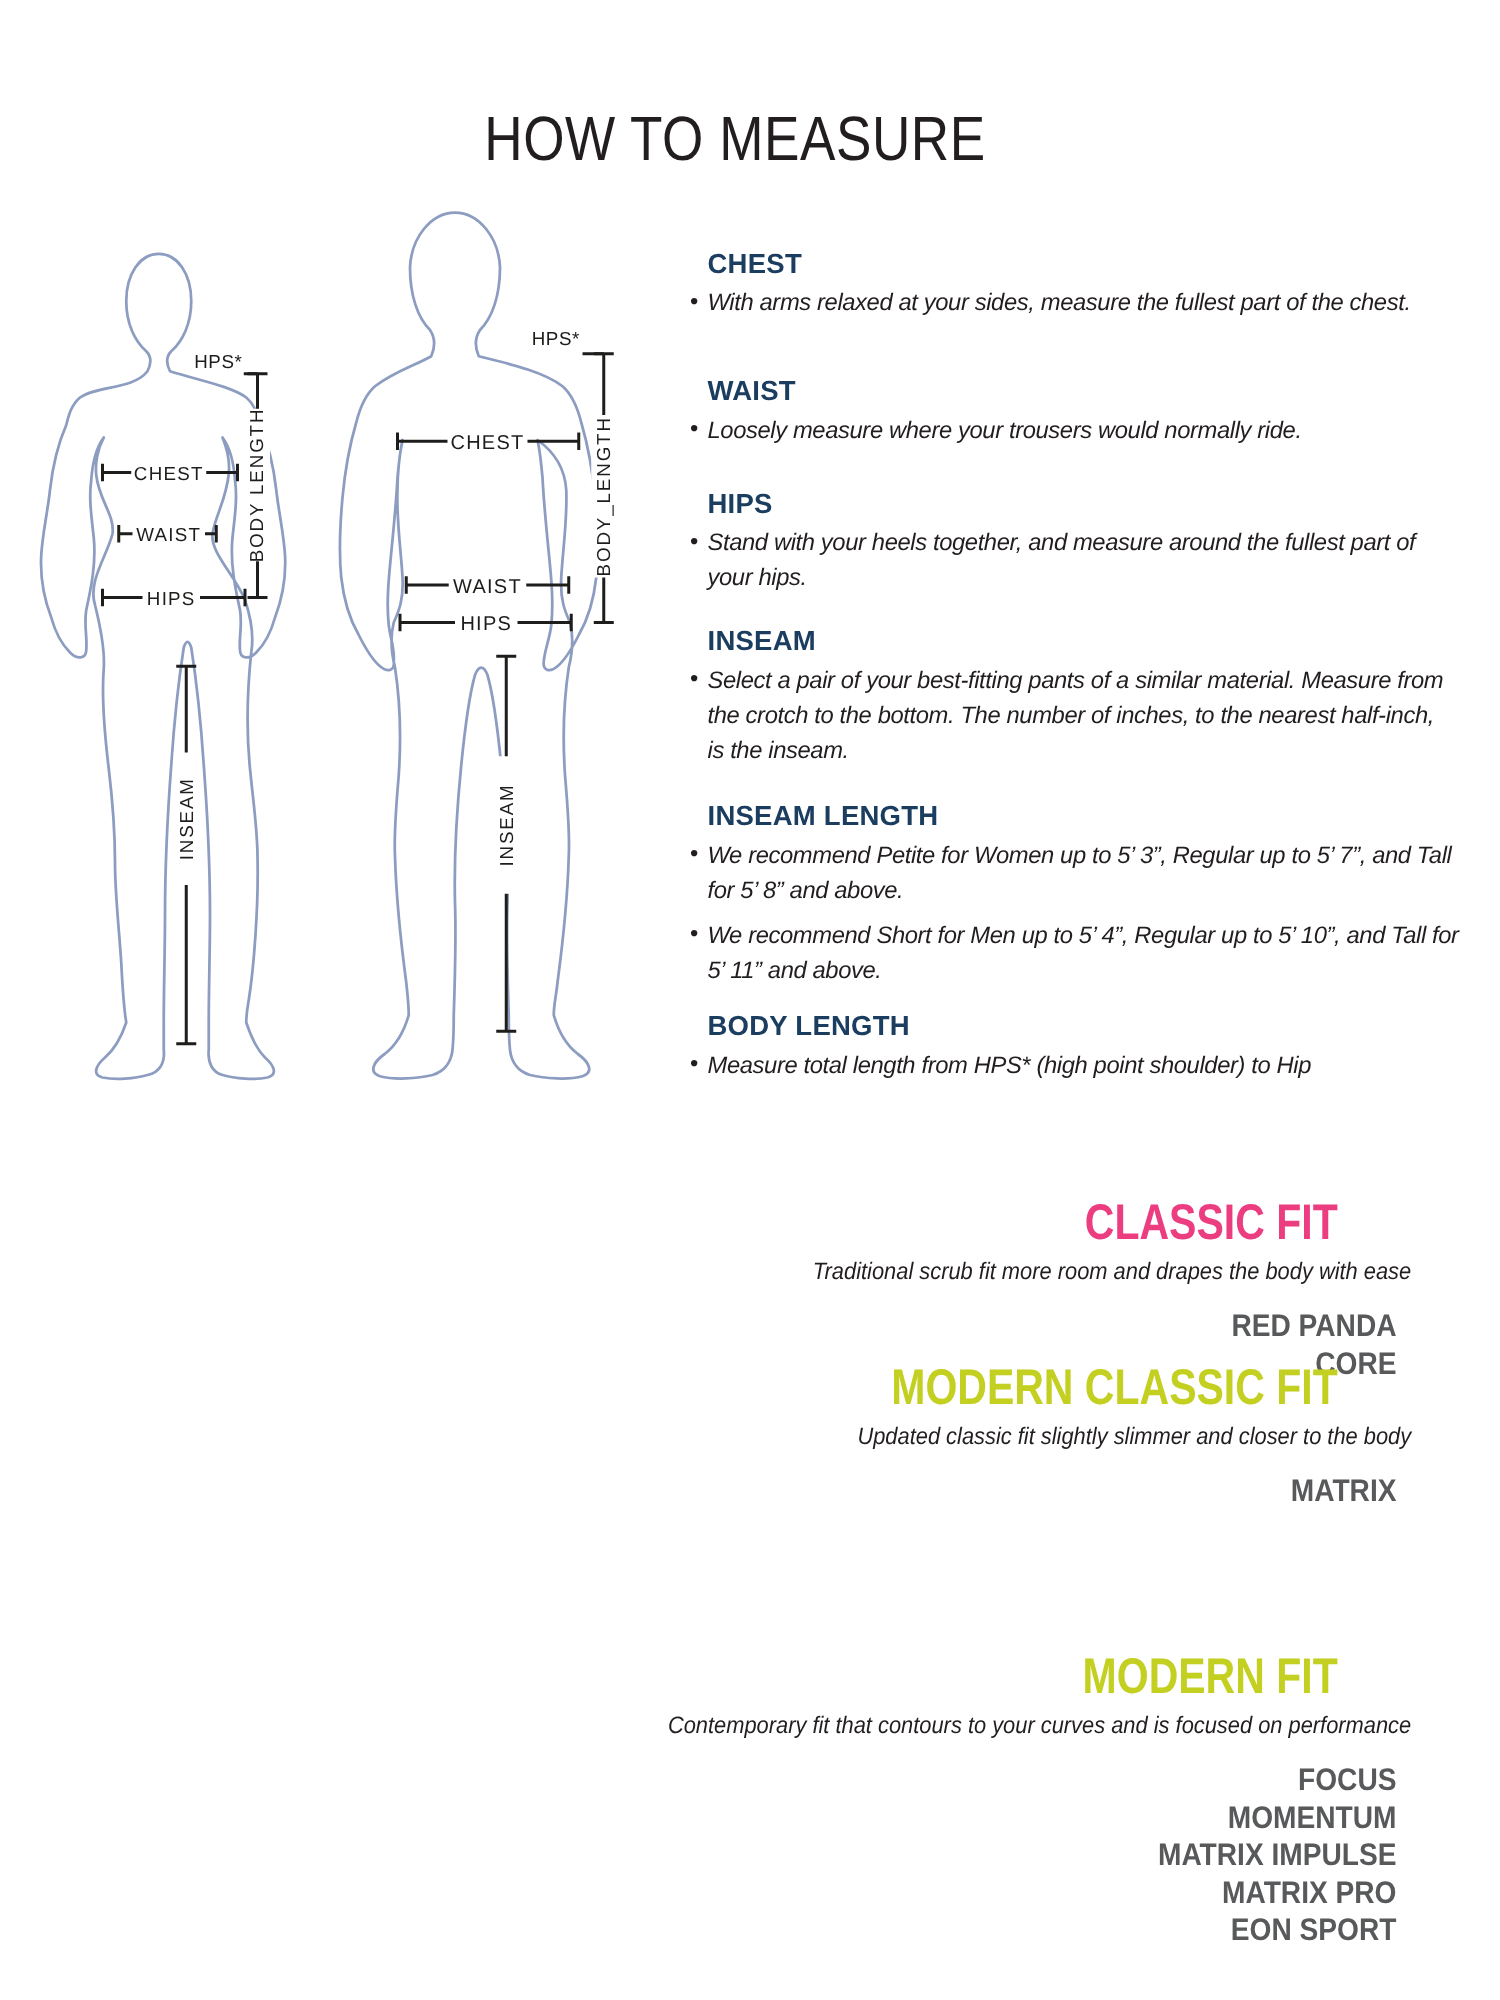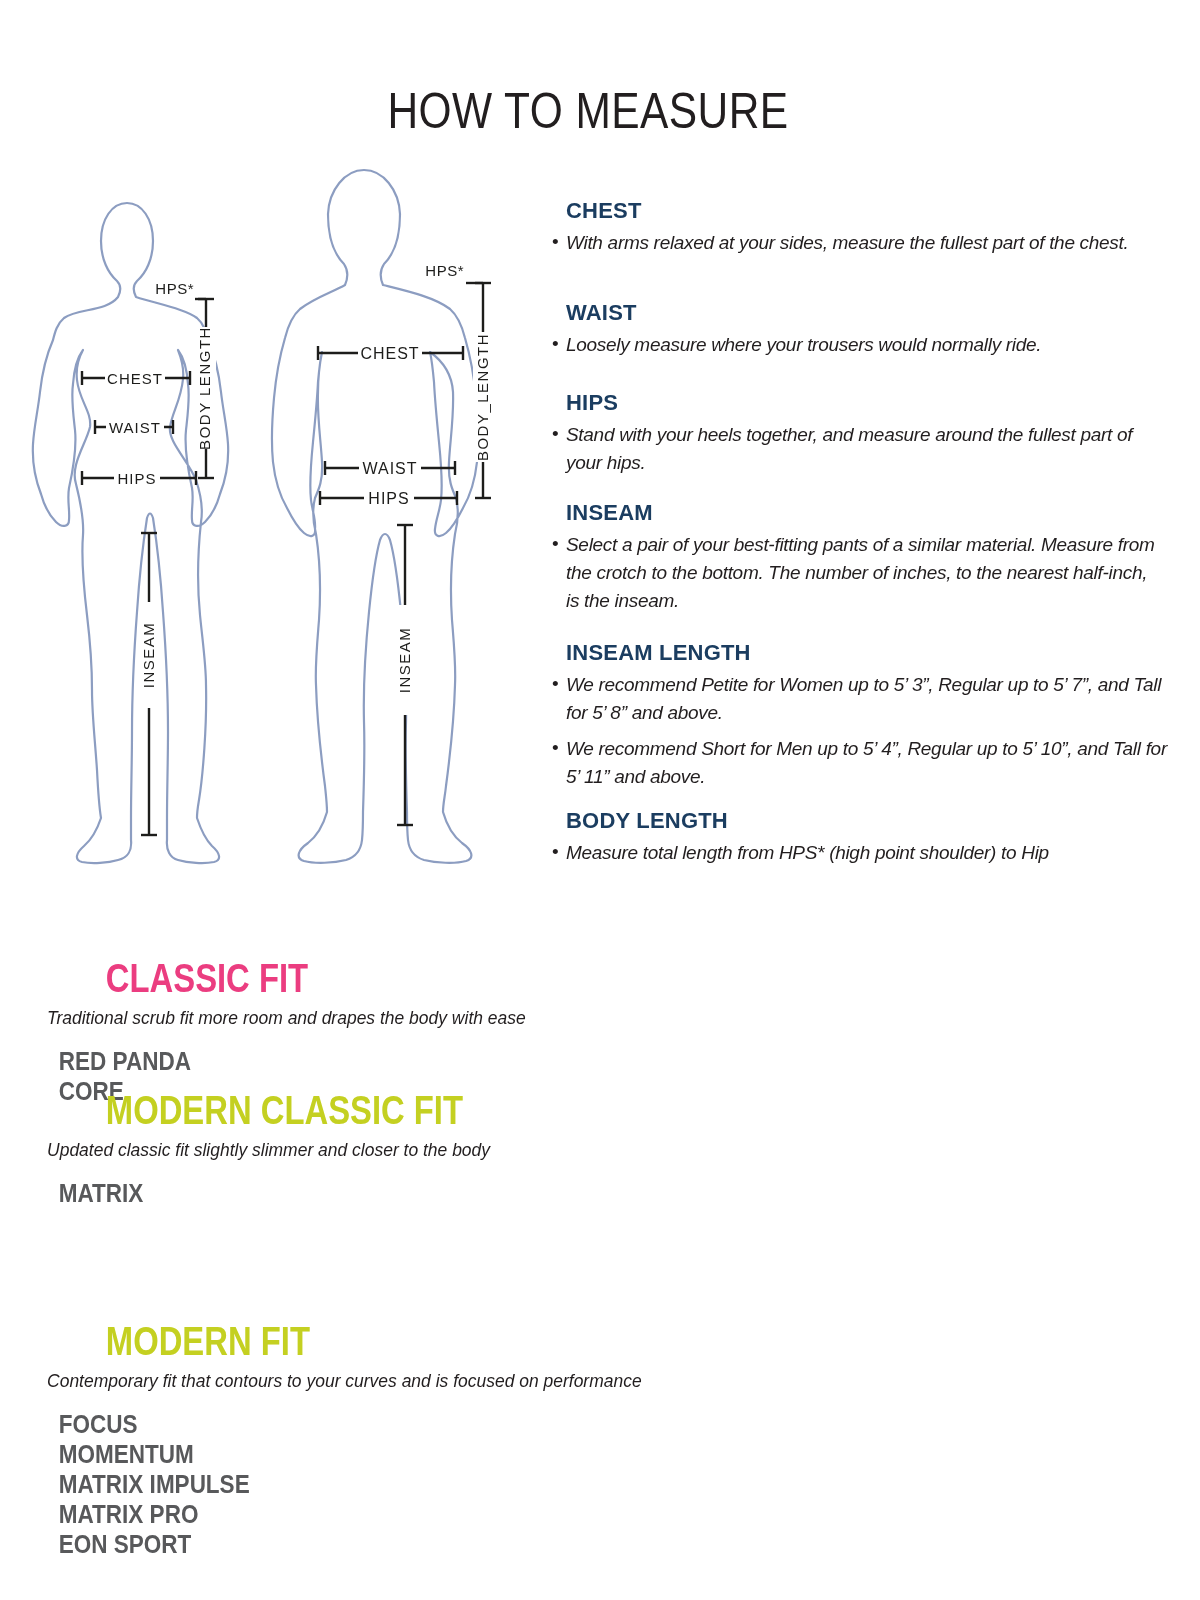--- a/index.html
+++ b/index.html
@@ -25,21 +25,21 @@
   svg.figs .lab-hps{font-size:15px;letter-spacing:0.5px;}
   
   .sec{position:absolute;left:551px;width:660px;}
   .sec h3{margin:0 0 5px 15px;font-size:22px;font-weight:700;color:#1B3D60;letter-spacing:0.2px;line-height:26px;}
   .sec .bullet{position:relative;margin-left:15px;font-style:italic;font-size:19px;
     line-height:28px;color:#221E1F;letter-spacing:-0.3px;}
   .sec .bullet + .bullet{margin-top:8px;}
   .sec .dot{position:absolute;left:-14px;top:-1px;font-style:normal;font-size:19px;}
   .sec .line{display:block;white-space:nowrap;}
   
-  .fit{position:absolute;left:0;width:1176px;text-align:left;}
+  .fit{position:absolute;left:0;width:1176px;text-align:right;}
   .fit h2{margin:0;font-size:40px;font-weight:700;line-height:40px;transform:scaleX(0.82);}
   .fit.accent-pink h2{color:#EB3D80;}
   .fit.accent-green h2{color:#C4D021;}
   .fit p{margin:8px 0 0;font-style:italic;font-size:19px;line-height:24px;color:#221E1F;transform:scaleX(0.92);}
   .fit .products{margin-top:16px;font-weight:700;font-size:25px;line-height:30px;color:#58595B;transform:scaleX(0.9);}
 </style>
 </head>
 <body>
 
 <h1 class="page-title">HOW TO MEASURE</h1>

